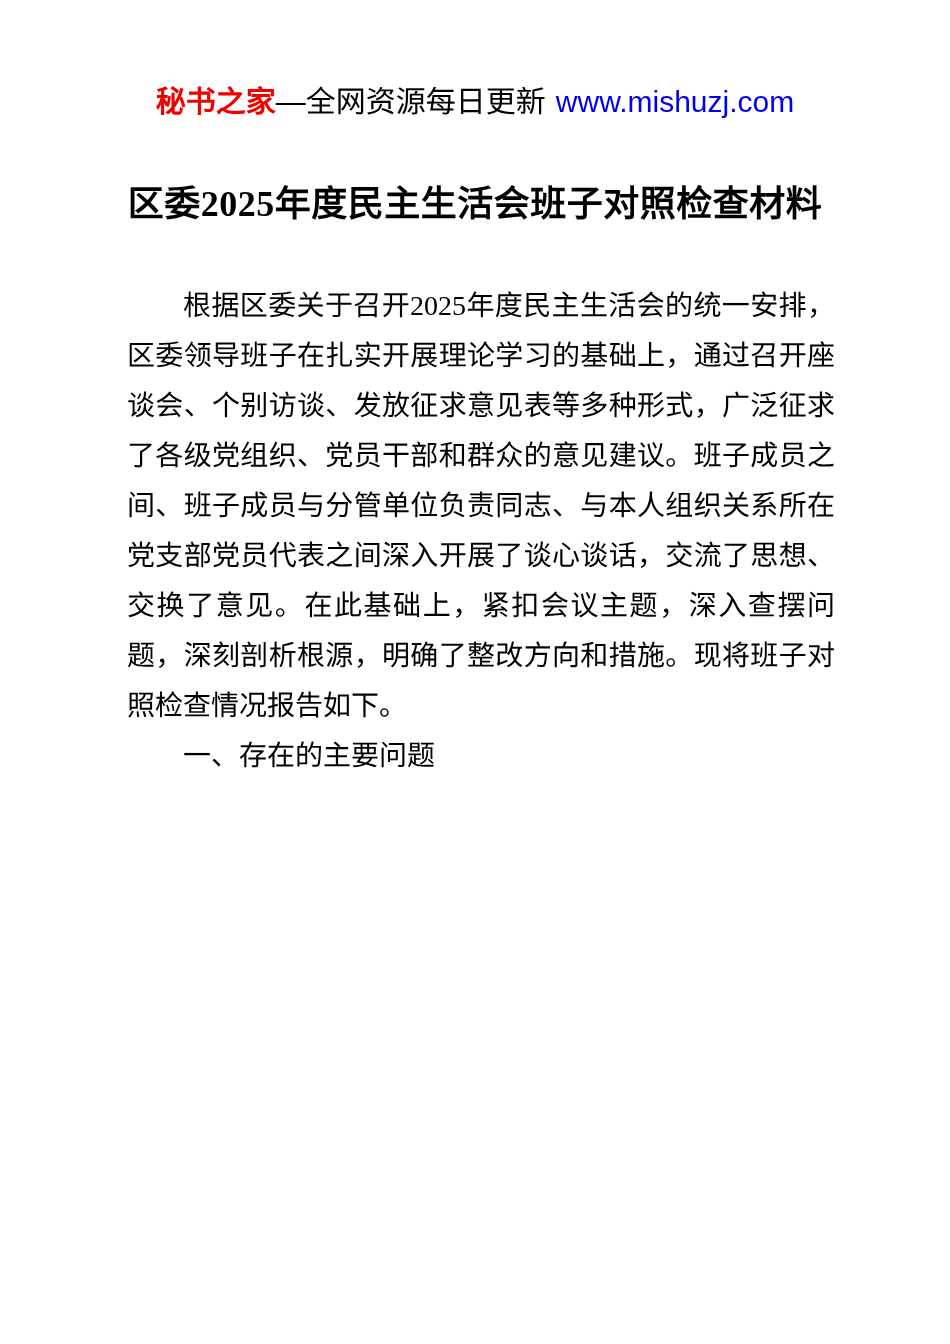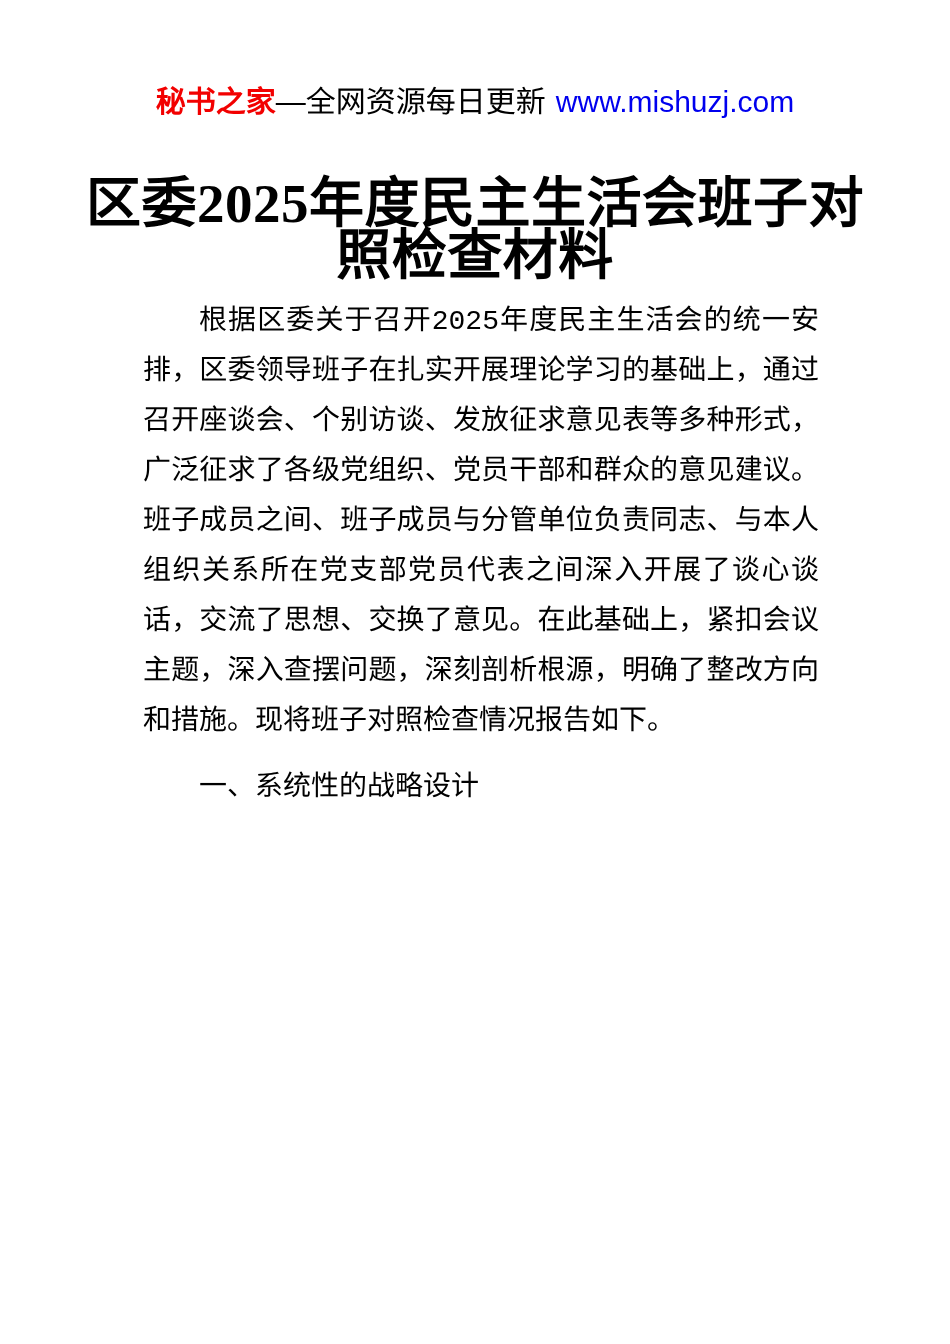--- a/index.html
+++ b/index.html
@@ -41,54 +41,53 @@
     text-decoration: none;
     cursor: pointer;
   }
   
   .doc-title {
     position: absolute;
     top: 178px;
     left: 60px;
     right: 60px;
     text-align: center;
-    font-size: 55px;
+    font-size: 36px;
     line-height: 52px;
     font-weight: bold;
     letter-spacing: 0.5px;
   }
   
   .doc-body {
     position: absolute;
     top: 281px;
     left: 127px;
     width: 708px;
     font-size: 28px;
     line-height: 50px;
     text-align: justify;
     text-justify: inter-ideograph;
   }
   .doc-body p {
-    margin: 16px;
+    margin: 0;
     text-indent: 2em;
-    font-family: Liberation Mono, monospace;
   }
   .lead-in {
     font-weight: bold;
   }
 </style>
 </head>
 <body>
 
 <div class="page">
 
   <div class="doc-header">
     <span class="brand">秘书之家</span><span class="tagline">—全网资源每日更新</span><span class="site-url">www.mishuzj.com</span>
   </div>
 
   <div class="doc-title">区委2025年度民主生活会班子对照检查材料</div>
 
   <div class="doc-body">
     <p>根据区委关于召开2025年度民主生活会的统一安排，区委领导班子在扎实开展理论学习的基础上，通过召开座谈会、个别访谈、发放征求意见表等多种形式，广泛征求了各级党组织、党员干部和群众的意见建议。班子成员之间、班子成员与分管单位负责同志、与本人组织关系所在党支部党员代表之间深入开展了谈心谈话，交流了思想、交换了意见。在此基础上，紧扣会议主题，深入查摆问题，深刻剖析根源，明确了整改方向和措施。现将班子对照检查情况报告如下。</p>
-    <p>一、系统性的战略设计</p>
+    <p>一、存在的主要问题</p>
   </div>
 
 </div>
 
 </body></html>

